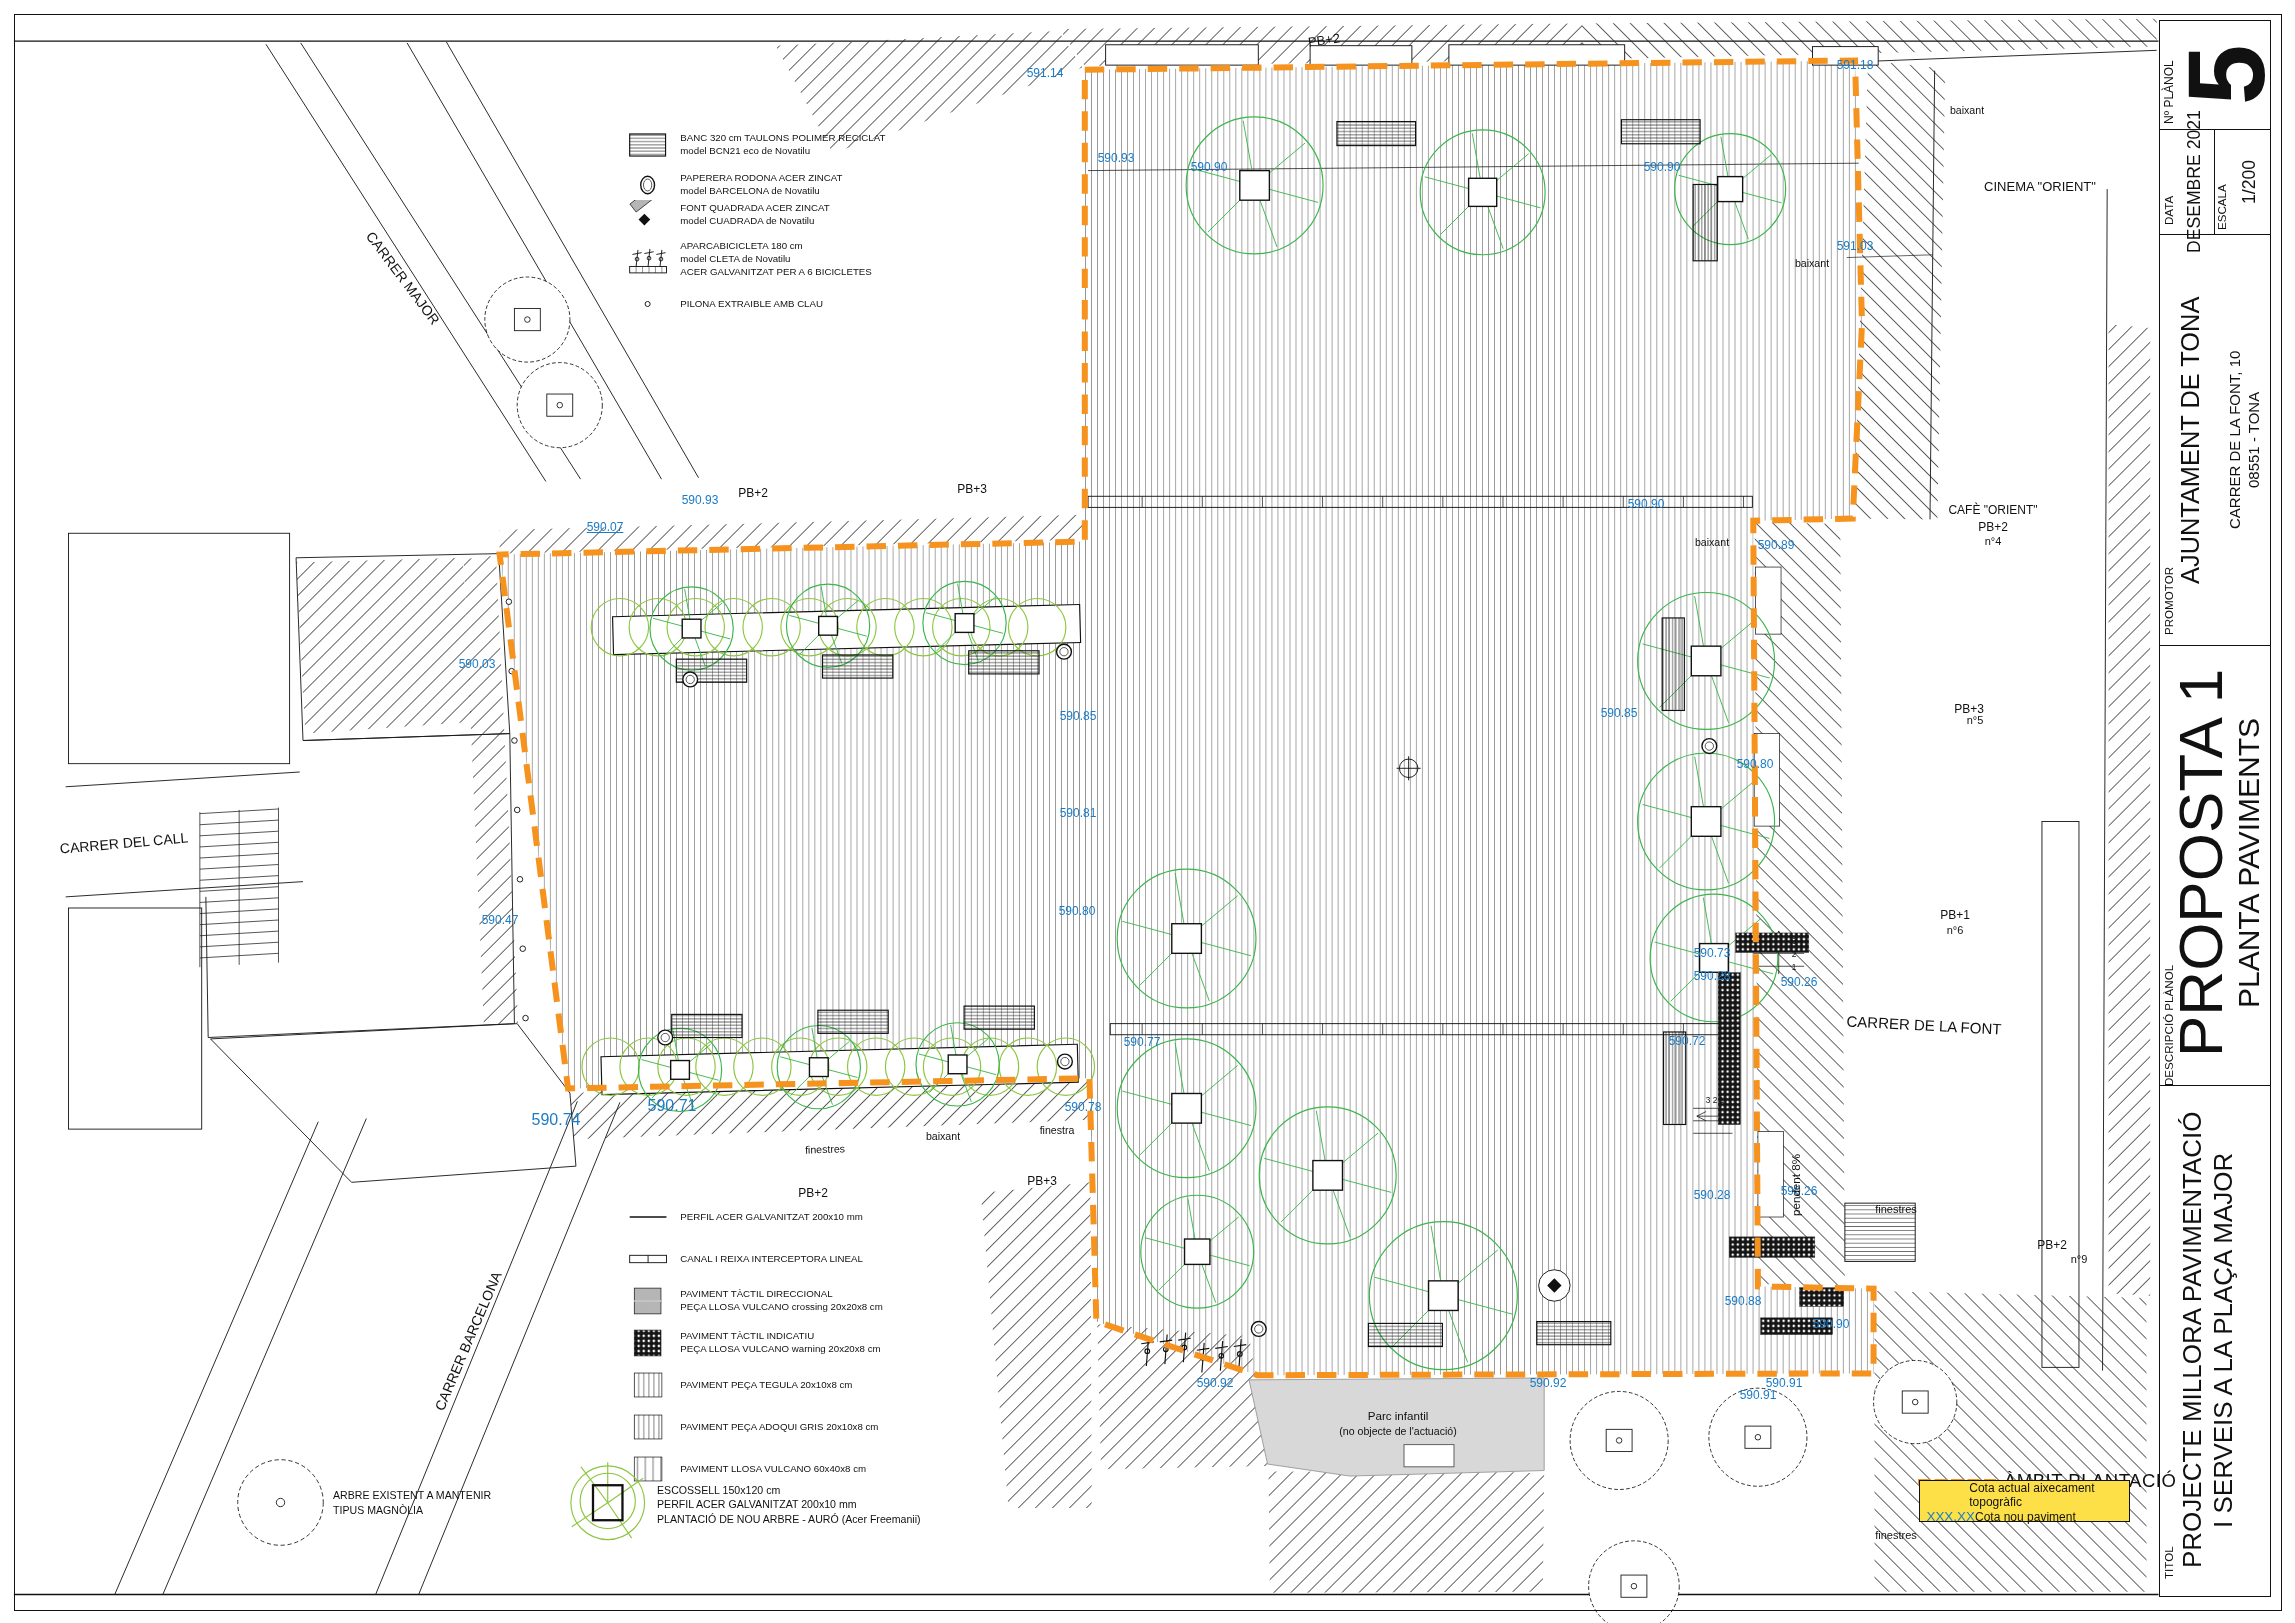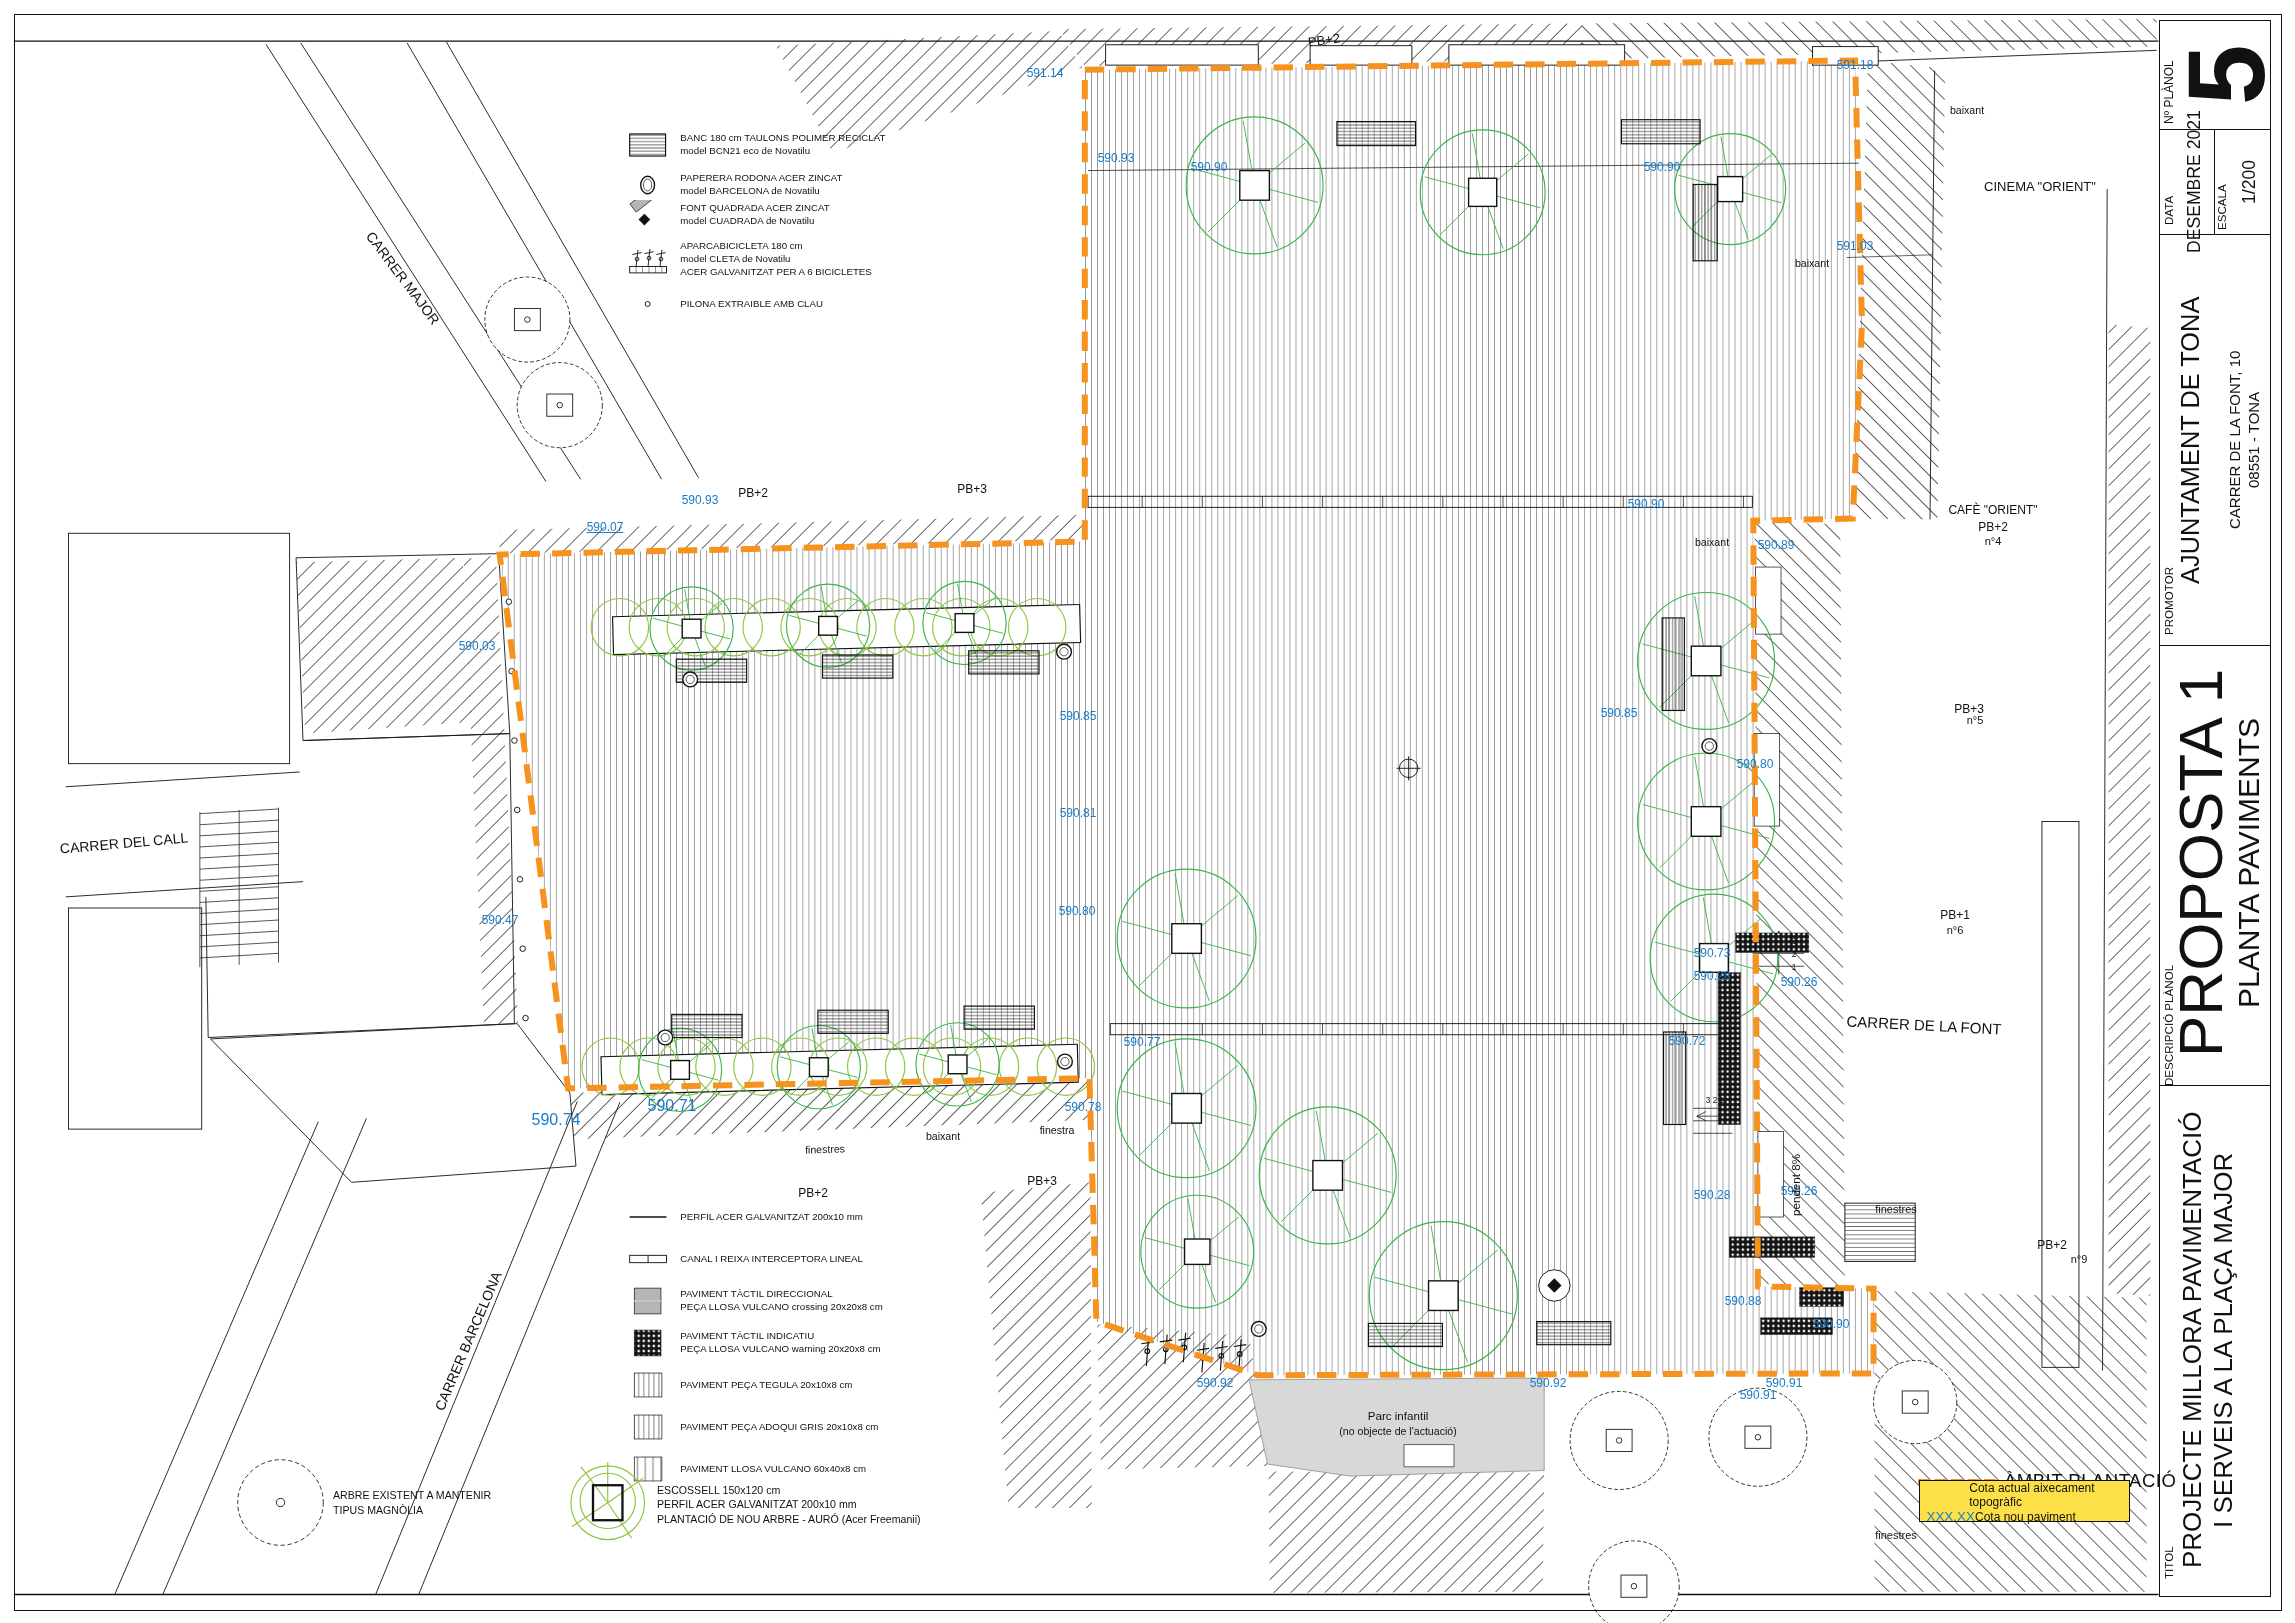--- a/index.html
+++ b/index.html
@@ -530,21 +530,21 @@
 <div class="abs rot" style="left:2162px;top:1536px;height:53px;font-size:11.6px;">TITOL</div>
 <div class="abs rot" style="left:2177px;top:1090px;height:500px;width:30px;font-size:26px;">PROJECTE MILLORA PAVIMENTACIÓ</div>
 <div class="abs rot" style="left:2208px;top:1090px;height:500px;width:30px;font-size:26px;">I SERVEIS A LA PLAÇA MAJOR</div>
 
 <div class="abs" id="legend-top" style="left:626px;top:130px;width:416px;">
     <div class="lrow" style="margin-bottom: 10.2px;">
       <div class="licon"><svg width="46" height="30" viewBox="0 0 100 64">
           <rect x="8" y="8" width="78" height="48" fill="url(#pbench)" stroke="#111" stroke-width="2.5"></rect>
         </svg></div>
       <div class="ltxt">
-        <div>BANC 180 cm TAULONS POLIMER RECICLAT</div>
+        <div>BANC 320 cm TAULONS POLIMER RECICLAT</div>
         <div>model BCN21 eco de Novatilu</div>
       </div>
     </div>
     <div class="lrow" style="margin-bottom: 0;">
       <div class="licon"><svg width="46" height="30" viewBox="0 0 100 64">
           <ellipse cx="47" cy="32" rx="15" ry="19" fill="none" stroke="#111" stroke-width="3"></ellipse>
           <ellipse cx="47" cy="32" rx="9" ry="13" fill="none" stroke="#111" stroke-width="1.5"></ellipse>
         </svg></div>
       <div class="ltxt">
         <div>PAPERERA RODONA ACER ZINCAT</div>
@@ -700,21 +700,21 @@
     <div style="position: absolute; left: 1045px; top: 73px; white-space: nowrap; font-size: 12px; color: rgb(26, 124, 200); transform: translate(-50%, -50%) rotate(0deg);">591.14</div>
     <div style="position: absolute; left: 1116px; top: 158px; white-space: nowrap; font-size: 12px; color: rgb(26, 124, 200); transform: translate(-50%, -50%) rotate(0deg);">590.93</div>
     <div style="position: absolute; left: 1209px; top: 167px; white-space: nowrap; font-size: 12px; color: rgb(26, 124, 200); transform: translate(-50%, -50%) rotate(0deg);">590.90</div>
     <div style="position: absolute; left: 1662px; top: 167px; white-space: nowrap; font-size: 12px; color: rgb(26, 124, 200); transform: translate(-50%, -50%) rotate(0deg);">590.90</div>
     <div style="position: absolute; left: 1855px; top: 65px; white-space: nowrap; font-size: 12px; color: rgb(26, 124, 200); transform: translate(-50%, -50%) rotate(0deg);">591.18</div>
     <div style="position: absolute; left: 1855px; top: 246px; white-space: nowrap; font-size: 12px; color: rgb(26, 124, 200); transform: translate(-50%, -50%) rotate(0deg);">591.03</div>
     <div style="position: absolute; left: 700px; top: 500px; white-space: nowrap; font-size: 12px; color: rgb(26, 124, 200); transform: translate(-50%, -50%) rotate(0deg);">590.93</div>
     <div style="position: absolute; left: 605px; top: 527px; white-space: nowrap; font-size: 12px; color: rgb(26, 124, 200); transform: translate(-50%, -50%) rotate(0deg); text-decoration: underline;">590.07</div>
     <div style="position: absolute; left: 1646px; top: 504px; white-space: nowrap; font-size: 12px; color: rgb(26, 124, 200); transform: translate(-50%, -50%) rotate(0deg);">590.90</div>
     <div style="position: absolute; left: 1776px; top: 545px; white-space: nowrap; font-size: 12px; color: rgb(26, 124, 200); transform: translate(-50%, -50%) rotate(0deg);">590.89</div>
-    <div style="position: absolute; left: 477px; top: 646px; white-space: nowrap; font-size: 12px; color: rgb(26, 124, 200); transform: translate(-50%, -50%) rotate(0deg);">590.03</div>
+    <div style="position: absolute; left: 477px; top: 664px; white-space: nowrap; font-size: 12px; color: rgb(26, 124, 200); transform: translate(-50%, -50%) rotate(0deg);">590.03</div>
     <div style="position: absolute; left: 1078px; top: 716px; white-space: nowrap; font-size: 12px; color: rgb(26, 124, 200); transform: translate(-50%, -50%) rotate(0deg);">590.85</div>
     <div style="position: absolute; left: 1619px; top: 713px; white-space: nowrap; font-size: 12px; color: rgb(26, 124, 200); transform: translate(-50%, -50%) rotate(0deg);">590.85</div>
     <div style="position: absolute; left: 1078px; top: 813px; white-space: nowrap; font-size: 12px; color: rgb(26, 124, 200); transform: translate(-50%, -50%) rotate(0deg);">590.81</div>
     <div style="position: absolute; left: 1755px; top: 764px; white-space: nowrap; font-size: 12px; color: rgb(26, 124, 200); transform: translate(-50%, -50%) rotate(0deg);">590.80</div>
     <div style="position: absolute; left: 500px; top: 920px; white-space: nowrap; font-size: 12px; color: rgb(26, 124, 200); transform: translate(-50%, -50%) rotate(0deg);">590.47</div>
     <div style="position: absolute; left: 1077px; top: 911px; white-space: nowrap; font-size: 12px; color: rgb(26, 124, 200); transform: translate(-50%, -50%) rotate(0deg);">590.80</div>
     <div style="position: absolute; left: 1142px; top: 1042px; white-space: nowrap; font-size: 12px; color: rgb(26, 124, 200); transform: translate(-50%, -50%) rotate(0deg);">590.77</div>
     <div style="position: absolute; left: 1687px; top: 1041px; white-space: nowrap; font-size: 12px; color: rgb(26, 124, 200); transform: translate(-50%, -50%) rotate(0deg);">590.72</div>
     <div style="position: absolute; left: 1712px; top: 953px; white-space: nowrap; font-size: 12px; color: rgb(26, 124, 200); transform: translate(-50%, -50%) rotate(0deg);">590.73</div>
     <div style="position: absolute; left: 1712px; top: 976px; white-space: nowrap; font-size: 12px; color: rgb(26, 124, 200); transform: translate(-50%, -50%) rotate(0deg);">590.28</div>

